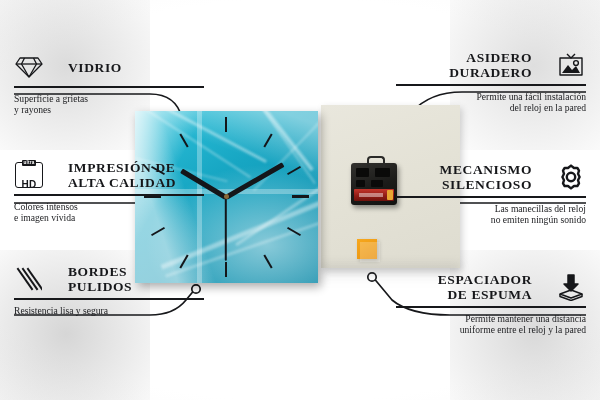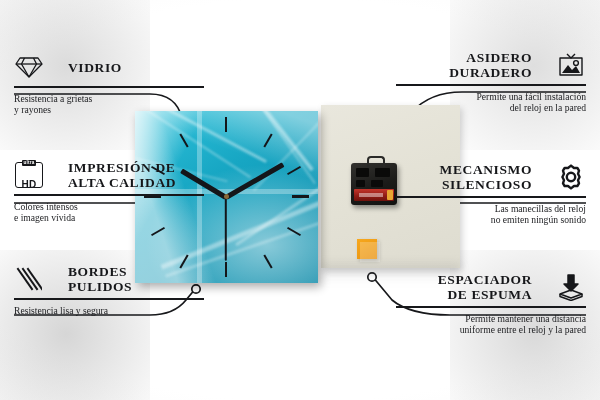--- a/index.html
+++ b/index.html
@@ -219,21 +219,21 @@
               <path d="M9.5,3 L6.5,9 L14,22"></path>
               <path d="M18.5,3 L21.5,9 L14,22"></path>
           </g>
         </svg>
       </span>
       <div>
         <div class="feat-title">VIDRIO</div>
       </div>
     </div>
     <div class="rule"></div>
-    <div class="feat-desc">Resistencia a grietas</div>
+    <div class="feat-desc">Superficie a grietas</div>
     <div class="feat-desc">y rayones</div>
   </div>
 
   <div class="feature left" id="f-impresion">
     <div class="feat-head">
       <span class="ficon">
         <span class="hd-badge">
           <span class="hd-ultra">ultra</span>
           <span class="hd-main">HD</span>
         </span>

